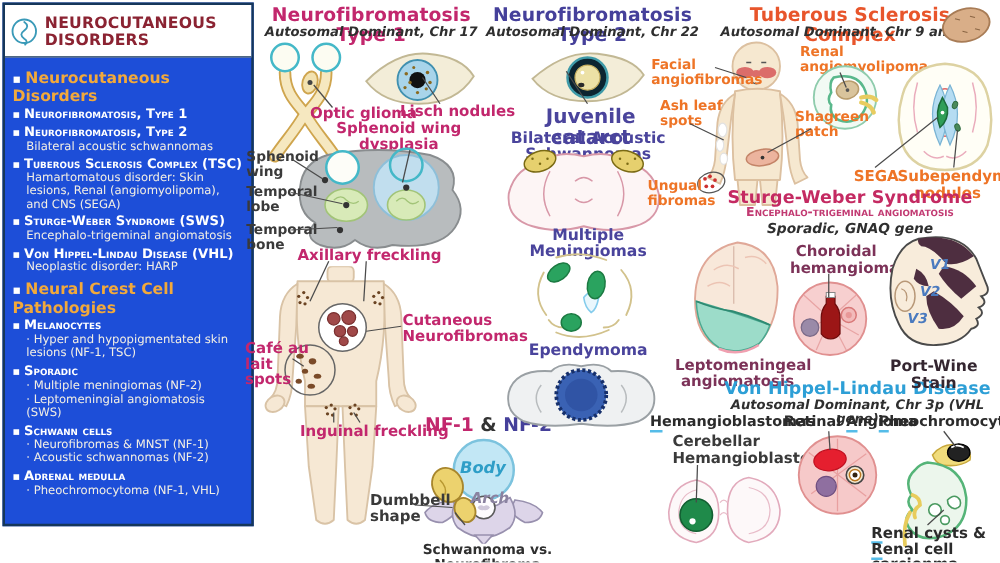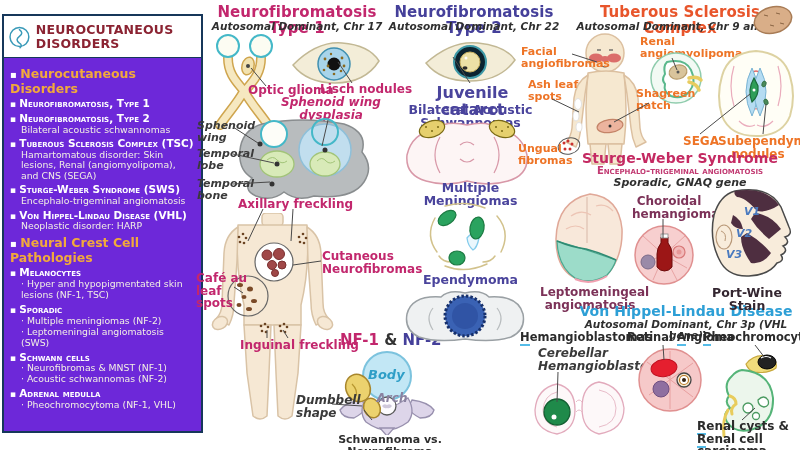--- a/index.html
+++ b/index.html
@@ -2,38 +2,38 @@
 <html><head>
 <meta charset="utf-8">
 <style>
   html,body{margin:0;padding:0;background:#fff;}
   #canvas{position:relative;width:800px;height:450px;background:#ffffff;overflow:hidden;
           font-family:"DejaVu Sans",sans-serif;}
   svg{display:block}
   .abs{position:absolute;}
   
   .sidebar{position:absolute;left:2px;top:2px;width:201px;height:419px;
-           border:2px solid #16375a;background:#6d28d9;box-sizing:border-box;margin-top:12px;}
+           border:2px solid #16375a;background:#1d4ed8;box-sizing:border-box;}
   .sb-header{background:#ffffff;height:42px;display:flex;align-items:center;gap:5px;
              padding:2px 4px;box-sizing:border-box;border-bottom:1px solid #16375a;}
   .sb-title{color:#8b2332;font-weight:bold;font-size:12.5px;line-height:1.05;letter-spacing:.2px;}
   .sb-body{padding:5px 6px 4px 6px;}
   .sb-group-heading{color:#f2a93b;font-weight:bold;font-size:12.5px;margin:3px 0 2px 0;}
   .sb-group-heading::before{content:"▪ ";color:#ffffff;font-size:10px;}
   .sb-item{margin:0 0 3px 0;}
   .sb-item-name{color:#ffffff;font-weight:bold;font-size:10.5px;font-variant:small-caps;line-height:1.1;}
   .sb-item-name::before{content:"▪ ";color:#ffffff;font-size:9px;}
   .sb-item-desc{color:#f3efe4;font-size:9.3px;line-height:1.12;margin-left:11px;}
   .sb-line{color:#f3efe4;font-size:9.3px;line-height:1.18;margin-left:11px;}
   
   .lbl{position:absolute;line-height:1.05;}
   .ptitle{font-weight:bold;font-size:15px;text-align:center;letter-spacing:.1px;}
   .psub{font-style:italic;font-weight:bold;font-size:10.5px;color:#2f2f2f;text-align:center;}
   .magenta{color:#c2276d;font-weight:bold;font-size:12px;}
-  .anat{color:#3a3a3a;font-style:italic;font-weight:bold;font-size:11px;}
+  .anat{color:#3a3a3a;font-weight:bold;font-size:11px;}
   .nf2lbl{color:#4a449c;font-weight:bold;font-size:16px;}
   .tsclbl{color:#ee7426;font-weight:bold;font-size:11px;}
   .swslbl{color:#7c3258;font-weight:bold;font-size:11.5px;}
   .darklbl{color:#342630;font-weight:bold;font-size:12.5px;}
   .vhllbl{color:#2b2b2b;font-weight:bold;font-size:11.5px;}
   .u{border-bottom:2px solid #55bce8;}
   .sc{font-variant:small-caps;}
   .vlbl{color:#4a7abf;font-weight:bold;font-size:11px;font-style:italic;}
   .center{text-align:center;}
 </style>
@@ -125,21 +125,21 @@
         <circle cx="37" cy="35" r="1.3"></circle>
       <circle cx="55" cy="23" r="1.4"></circle>
         <circle cx="57" cy="31" r="1.4"></circle>
         <circle cx="54" cy="36" r="1.3"></circle>
       <circle cx="47" cy="39" r="1.3"></circle>
         <circle cx="44" cy="19" r="1.2"></circle>
     </g>
   </svg>
   <div class="lbl magenta" style="left:320px;top:83px;">Lisch nodules</div>
 
-  <div class="lbl magenta center" style="left:280px;top:96px;width:102px;font-style:italic;">Sphenoid wing dysplasia</div>
+  <div class="lbl magenta center" style="left:268px;top:96px;width:102px;">Sphenoid wing dysplasia</div>
 
   <svg class="abs" style="left:222px;top:112px;" width="155" height="95" viewBox="0 0 155 95">
     <path d="M40,12 Q20,18 18,38 Q16,58 30,66 Q20,78 34,84 Q50,90 62,80 Q75,90 92,84 Q130,88 142,70 Q152,55 140,40 Q146,20 122,12 Q80,4 40,12 Z" fill="#b8bcbe" stroke="#898d8f" stroke-width="1.5"></path>
     <circle cx="103" cy="38" r="26" fill="#c2e2f4" stroke="#8ac0dc" stroke-width="1.5" opacity="0.9"></circle>
     <circle cx="52" cy="22" r="13" fill="#fdfdf8" stroke="#44b8c8" stroke-width="2"></circle>
     <circle cx="103" cy="20" r="13" fill="none" stroke="#44b8c8" stroke-width="2"></circle>
     <ellipse cx="55" cy="52" rx="17" ry="13" fill="#d8eab8" stroke="#a2c478" stroke-width="1.3"></ellipse>
     <path d="M45,48 q6,-5 10,0 q5,5 10,1" fill="none" stroke="#a2c478" stroke-width="1"></path>
     <ellipse cx="103" cy="52" rx="15" ry="12" fill="#d8eab8" stroke="#a2c478" stroke-width="1.3"></ellipse>
     <path d="M95,49 q5,-5 9,0 q4,4 9,0" fill="none" stroke="#a2c478" stroke-width="1"></path>
@@ -198,21 +198,21 @@
     <circle cx="38" cy="83" r="20" fill="none" stroke="#666" stroke-width="1.2"></circle>
     <g fill="#7a4a28">
       <ellipse cx="30" cy="72" rx="3" ry="2"></ellipse>
         <ellipse cx="40" cy="76" rx="3" ry="2.5"></ellipse>
       <ellipse cx="34" cy="84" rx="2.5" ry="2"></ellipse>
         <ellipse cx="44" cy="88" rx="3" ry="2"></ellipse>
       <ellipse cx="29" cy="92" rx="2.5" ry="2"></ellipse>
         <ellipse cx="39" cy="96" rx="3" ry="2"></ellipse>
     </g>
   </svg>
-  <div class="lbl magenta" style="left:196px;top:272px;width:62px;">Café au leaf spots</div>
+  <div class="lbl magenta" style="left:196px;top:272px;width:62px;">Café au lait spots</div>
   <div class="lbl magenta" style="left:322px;top:250px;width:70px;">Cutaneous Neurofibromas</div>
   <div class="lbl magenta" style="left:240px;top:339px;">Inguinal freckling</div>
 
   <div class="lbl" style="left:340px;top:333px;font-size:15px;font-weight:bold;">
     <span style="color:#c2276d;">NF-1</span><span style="color:#333;"> &amp; </span><span style="color:#45409a;">NF-2</span>
   </div>
   <svg class="abs" style="left:332px;top:350px;" width="110" height="85" viewBox="0 0 110 85">
     <g fill="#ddd5e9" stroke="#9890ae" stroke-width="1.3">
       <path d="M30,50 Q14,52 8,60 Q10,68 22,68 Q30,64 34,58 Z"></path>
       <path d="M80,50 Q96,52 102,60 Q100,68 88,68 Q80,64 76,58 Z"></path>

